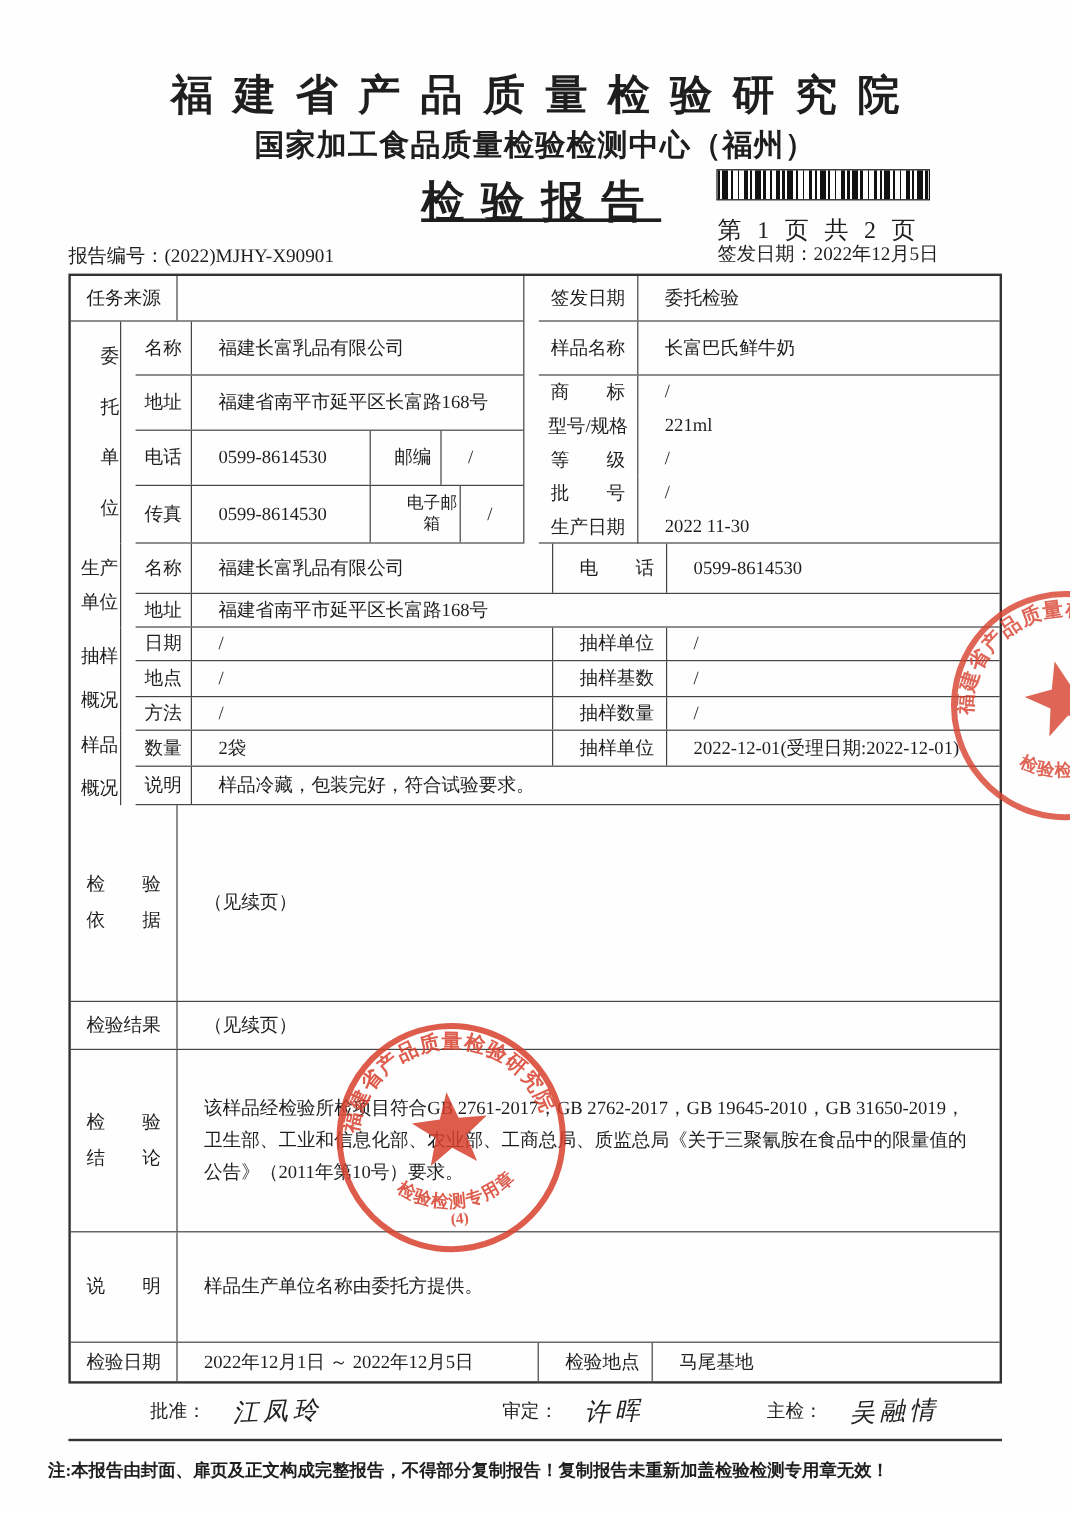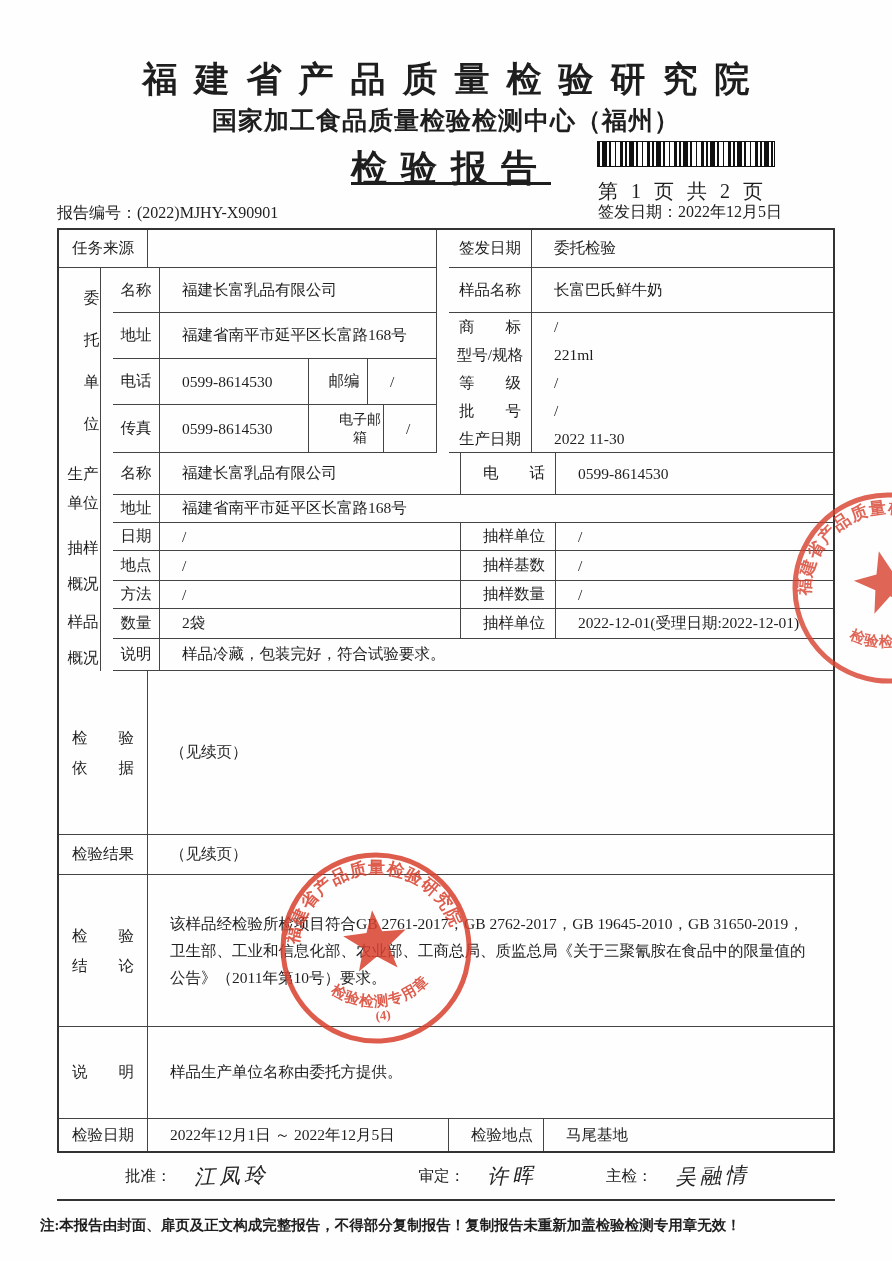--- a/index.html
+++ b/index.html
@@ -77,21 +77,21 @@
   }
   .sig-group { display: flex; align-items: center; }
   .sig-label { font-size: 15.5px; }
   .handwriting {
     font-family: "DejaVu Sans", cursive;
     font-style: italic; font-size: 21px; color: #222;
     transform: rotate(-2deg); margin-left: 22px; letter-spacing: 4px;
   }
   .sg1 { margin-left: 68px; }
   .sg2 { margin-left: 150px; }
-  .sg3 { margin-left: 69px; }
+  .sg3 { margin-left: 102px; }
   
   .foot-note {
     position: absolute; left: 40px; top: 1216px; width: 830px;
     font-size: 14.5px; font-weight: bold;
   }
   
   .stamp { position: absolute; width: 200px; height: 200px; color: #d8402e; }
   .stamp-right { left: 788px; top: 488px; opacity: .8; transform: rotate(-14deg); }
   .stamp-center { left: 276px; top: 848px; opacity: .85; transform: rotate(-6deg); }
   .stamp text { fill: currentColor; font-weight: bold; font-family: "Liberation Serif", serif; }

